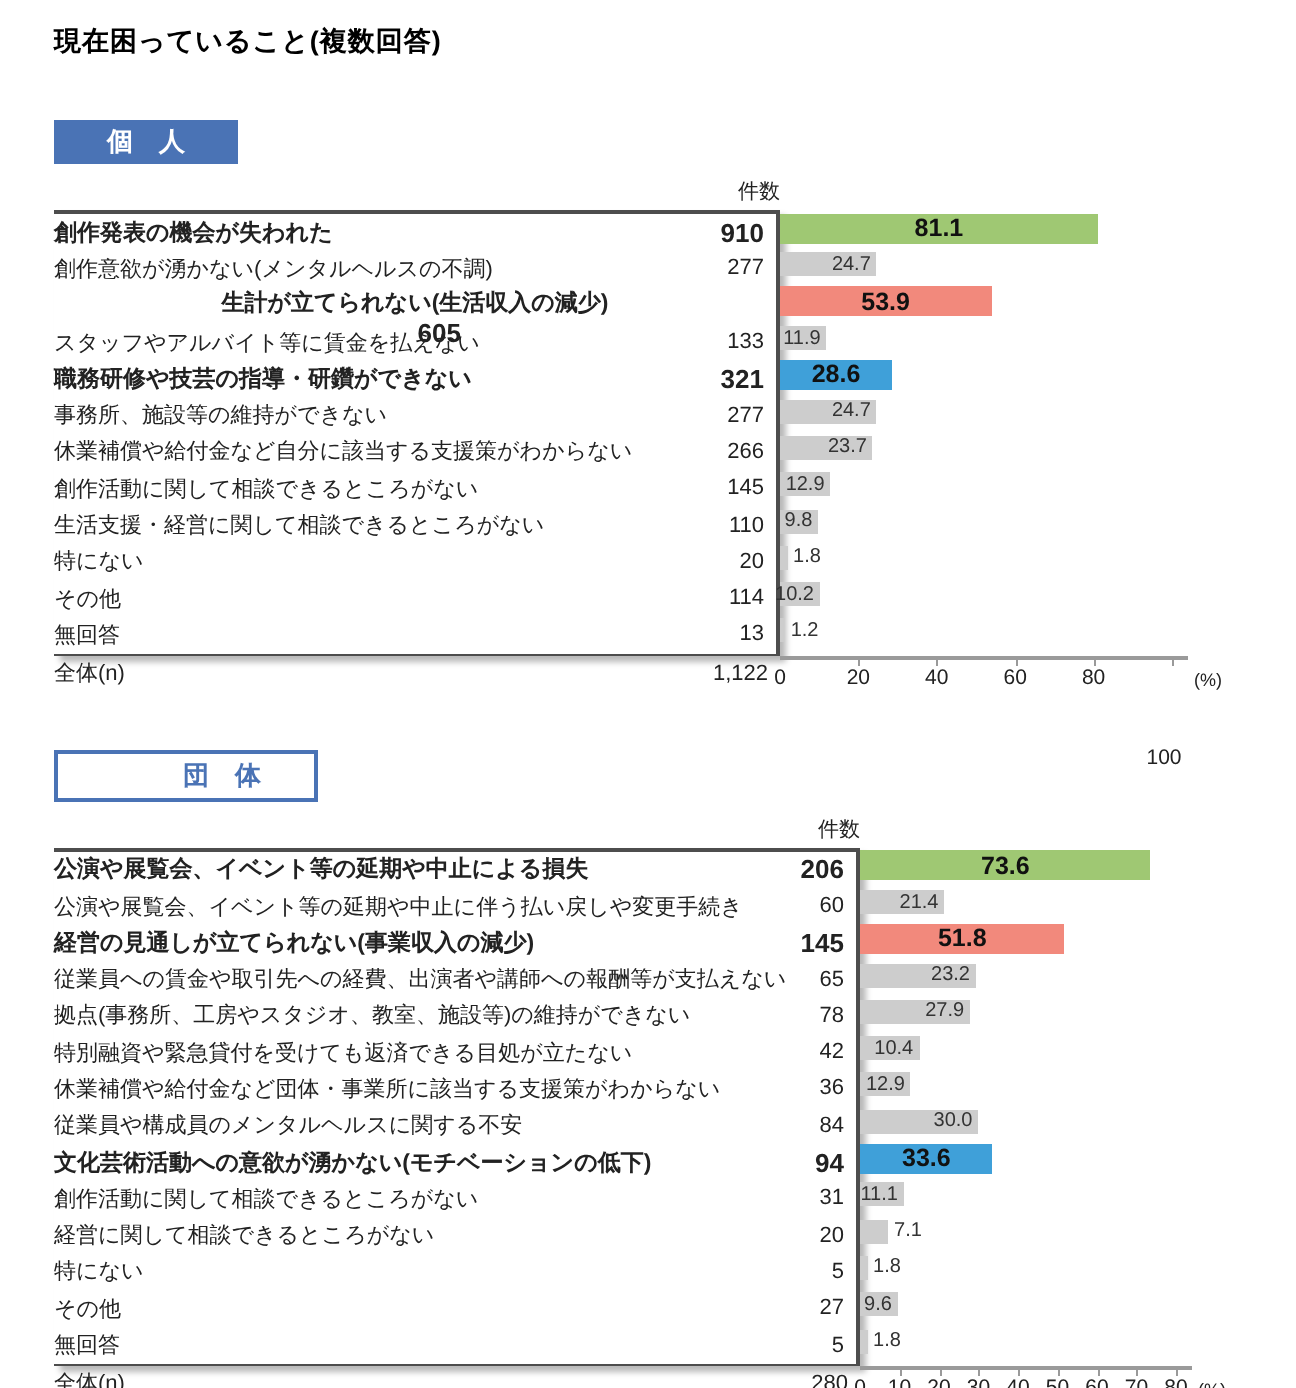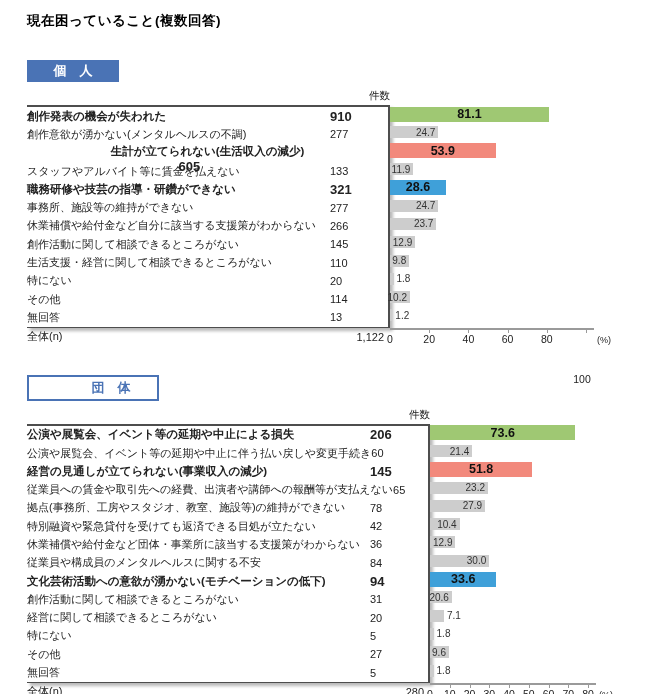--- a/index.html
+++ b/index.html
@@ -28,21 +28,21 @@
     display:flex;flex-direction:column;
     border-top:2px solid #4d4d4d;
     border-right:2px solid #4d4d4d;
     border-bottom:1.5px solid #4d4d4d;
     box-shadow:3px 3px 3px rgba(0,0,0,0.28);
     background:#fff;
     box-sizing:border-box;
   }
   .lrow{display:flex;align-items:center;}
   .lrow .lbl{flex:1;font-size:11px;white-space:nowrap;overflow:visible;color:#222;}
-  .lrow .cnt{width:58px;padding-right:6px;font-size:11px;box-sizing:border-box;}
+  .lrow .cnt{width:58px;text-align:right;padding-right:6px;font-size:11px;box-sizing:border-box;}
   .lrow.emph .lbl{font-weight:bold;font-size:11.5px;}
   .lrow.emph .cnt{font-weight:bold;font-size:13px;}
   .right-box{display:flex;flex-direction:column;}
   .brow{display:flex;align-items:center;position:relative;}
   .bar{position:relative;}
   .bar-label-in{
     position:absolute;top:0;left:0;right:3px;height:100%;
     display:flex;align-items:center;justify-content:flex-end;
     font-size:10px;color:#333;white-space:nowrap;
   }
@@ -311,21 +311,21 @@
                 <div class="bar-label-in">30.0</div>
               </div>
             </div>
             <div class="brow" style="height: 18.3px;">
               <div class="bar" style="width: 66.36px; height: 15px; background: rgb(63, 160, 217);">
                 <div class="bar-label-center">33.6</div>
               </div>
             </div>
             <div class="brow" style="height: 18.3px;">
               <div class="bar" style="width: 21.9225px; height: 12px; background: rgb(205, 205, 205);">
-                <div class="bar-label-in">20.6</div>
+                <div class="bar-label-in">11.1</div>
               </div>
             </div>
             <div class="brow" style="height: 18.3px;">
               <div class="bar" style="width: 14.0225px; height: 12px; background: rgb(205, 205, 205);"></div>
               <span class="bar-label-out">7.1</span>
             </div>
             <div class="brow" style="height: 18.3px;">
               <div class="bar" style="width: 3.555px; height: 12px; background: rgb(205, 205, 205);"></div>
               <span class="bar-label-out">1.8</span>
             </div>

